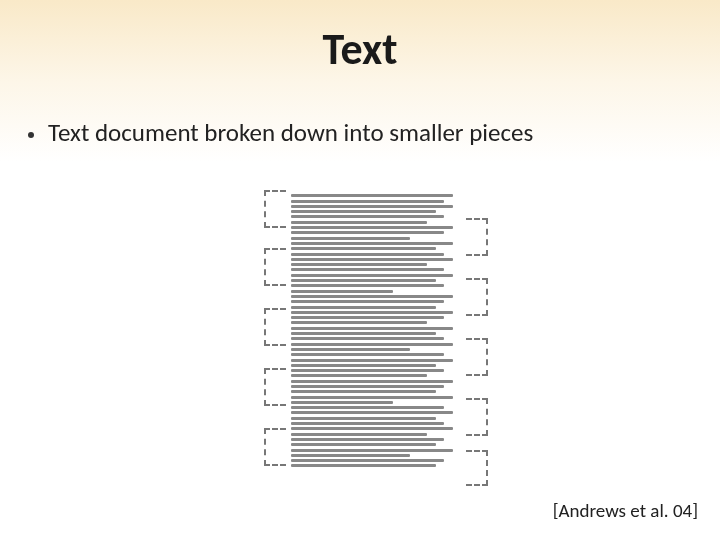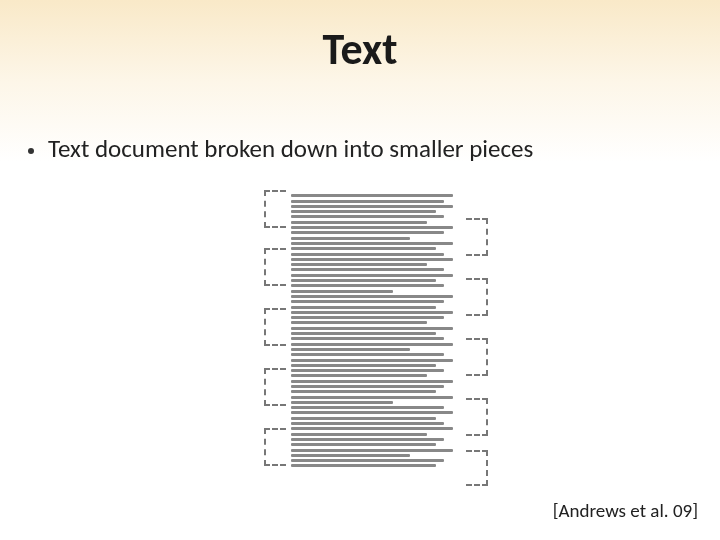--- a/index.html
+++ b/index.html
@@ -12,21 +12,21 @@
   .title {
     text-align: center;
     font-size: 44px;
     font-weight: 700;
     color: #1a1a1a;
     padding-top: 22px;
   }
   .bullet-row {
     display: flex;
     align-items: flex-start;
-    margin-top: 58px;
+    margin-top: 42px;
     padding-left: 28px;
   }
   .bullet-dot {
     width: 6px; height: 6px;
     background: #333;
     border-radius: 50%;
     margin-top: 14px;
     margin-right: 14px;
     flex-shrink: 0;
   }
@@ -156,13 +156,13 @@
       <div class="bracket right" style="top: 88px; height: 38px; left: 206px; width: 22px;"></div>
       <div class="bracket left" style="top: 118px; height: 38px; left: 4px; width: 22px;"></div>
       <div class="bracket right" style="top: 148px; height: 38px; left: 206px; width: 22px;"></div>
       <div class="bracket left" style="top: 178px; height: 38px; left: 4px; width: 22px;"></div>
       <div class="bracket right" style="top: 208px; height: 38px; left: 206px; width: 22px;"></div>
       <div class="bracket left" style="top: 238px; height: 38px; left: 4px; width: 22px;"></div>
       <div class="bracket right" style="top: 260px; height: 36px; left: 206px; width: 22px;"></div>
     </div>
 </div>
 
-<div class="citation">[Andrews et al. 09]</div>
+<div class="citation">[Andrews et al. 04]</div>
 
 </body></html>

